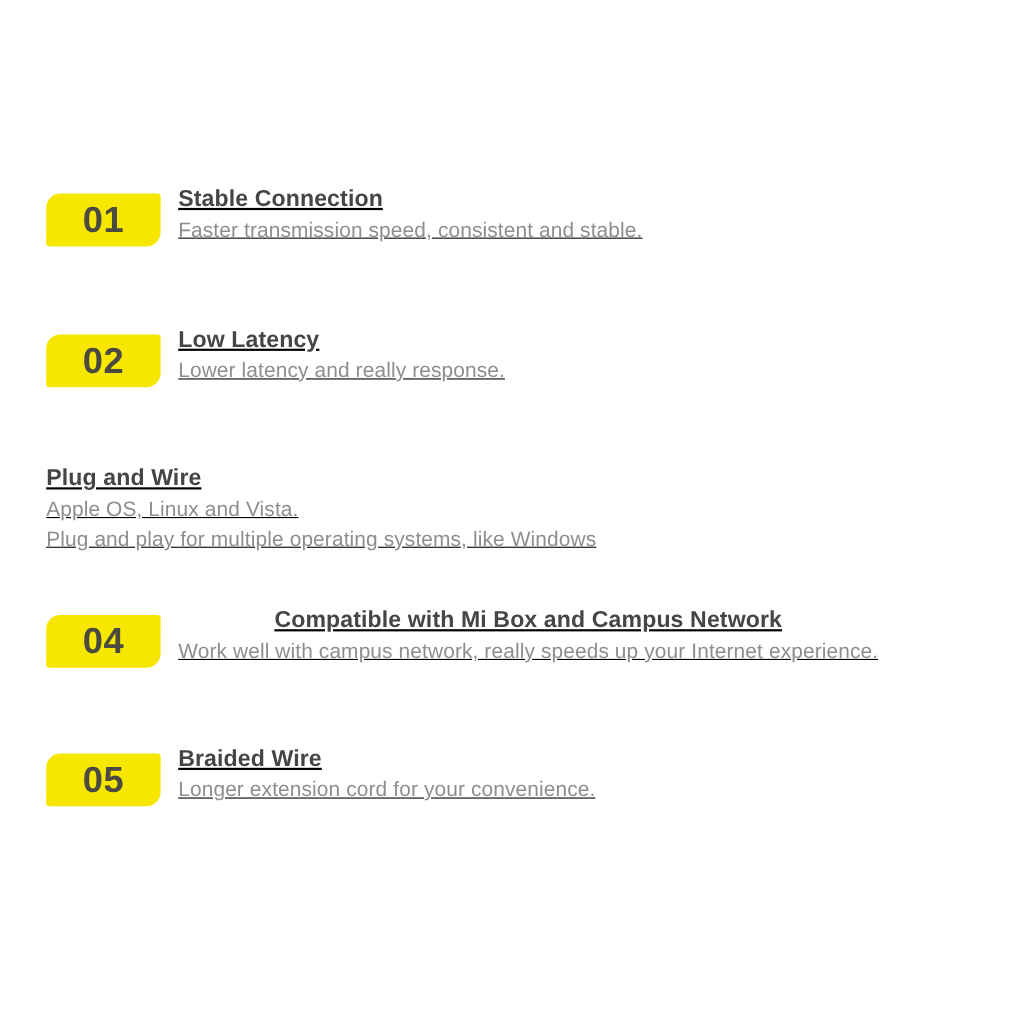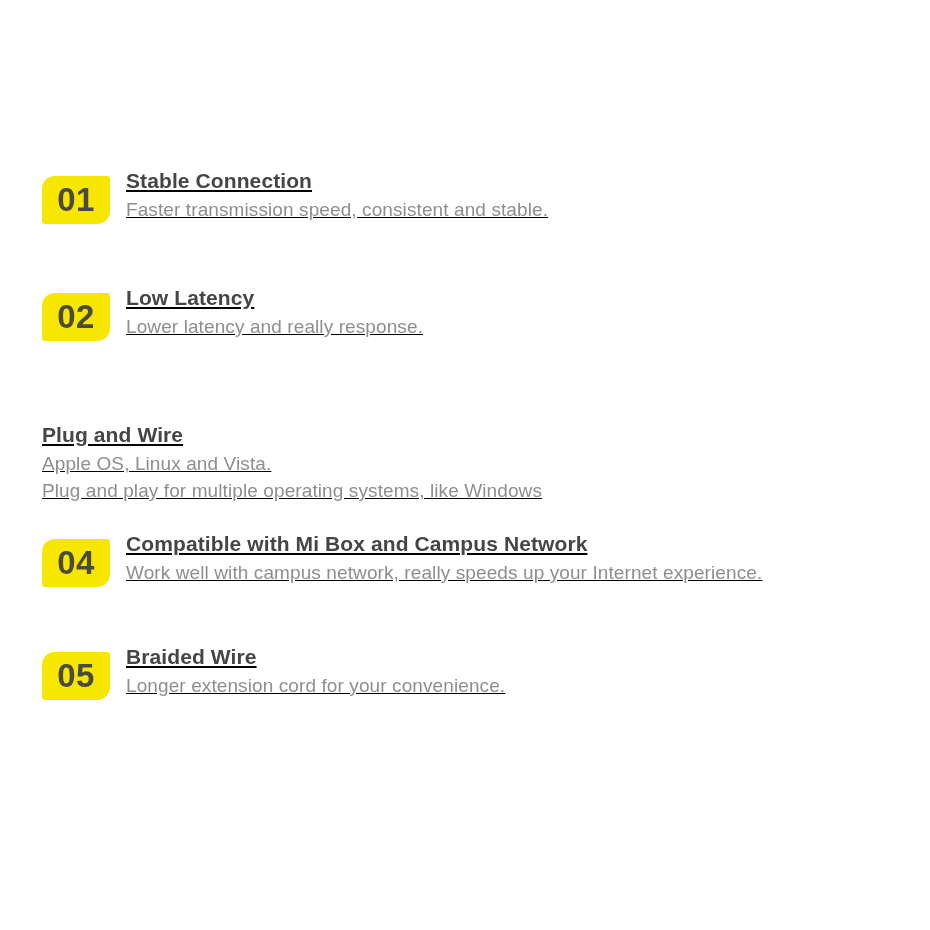--- a/index.html
+++ b/index.html
@@ -16,27 +16,27 @@
     overflow: hidden;
   }
   .feature-row {
     position: absolute;
     left: 42px;
     display: flex;
     align-items: flex-start;
     gap: 16px;
   }
   .row-0 { top: 176px; }
-  .row-1 { top: 293px; }
+  .row-1 { top: 304px; }
   .row-2 { top: 430px; }
-  .row-3 { top: 539px; }
-  .row-4 { top: 652px; }
+  .row-3 { top: 559px; text-align: center; }
+  .row-4 { top: 685px; }
   .badge {
     flex: 0 0 auto;
-    width: 68px;
+    width: 104px;
     height: 48px;
     background: var(--accent, #f6e600);
     border-radius: 13px 3px 13px 3px;
     display: flex;
     align-items: center;
     justify-content: center;
     font-weight: bold;
     font-size: 33px;
     letter-spacing: 0.5px;
     color: var(--number-color, #4a4a40);

